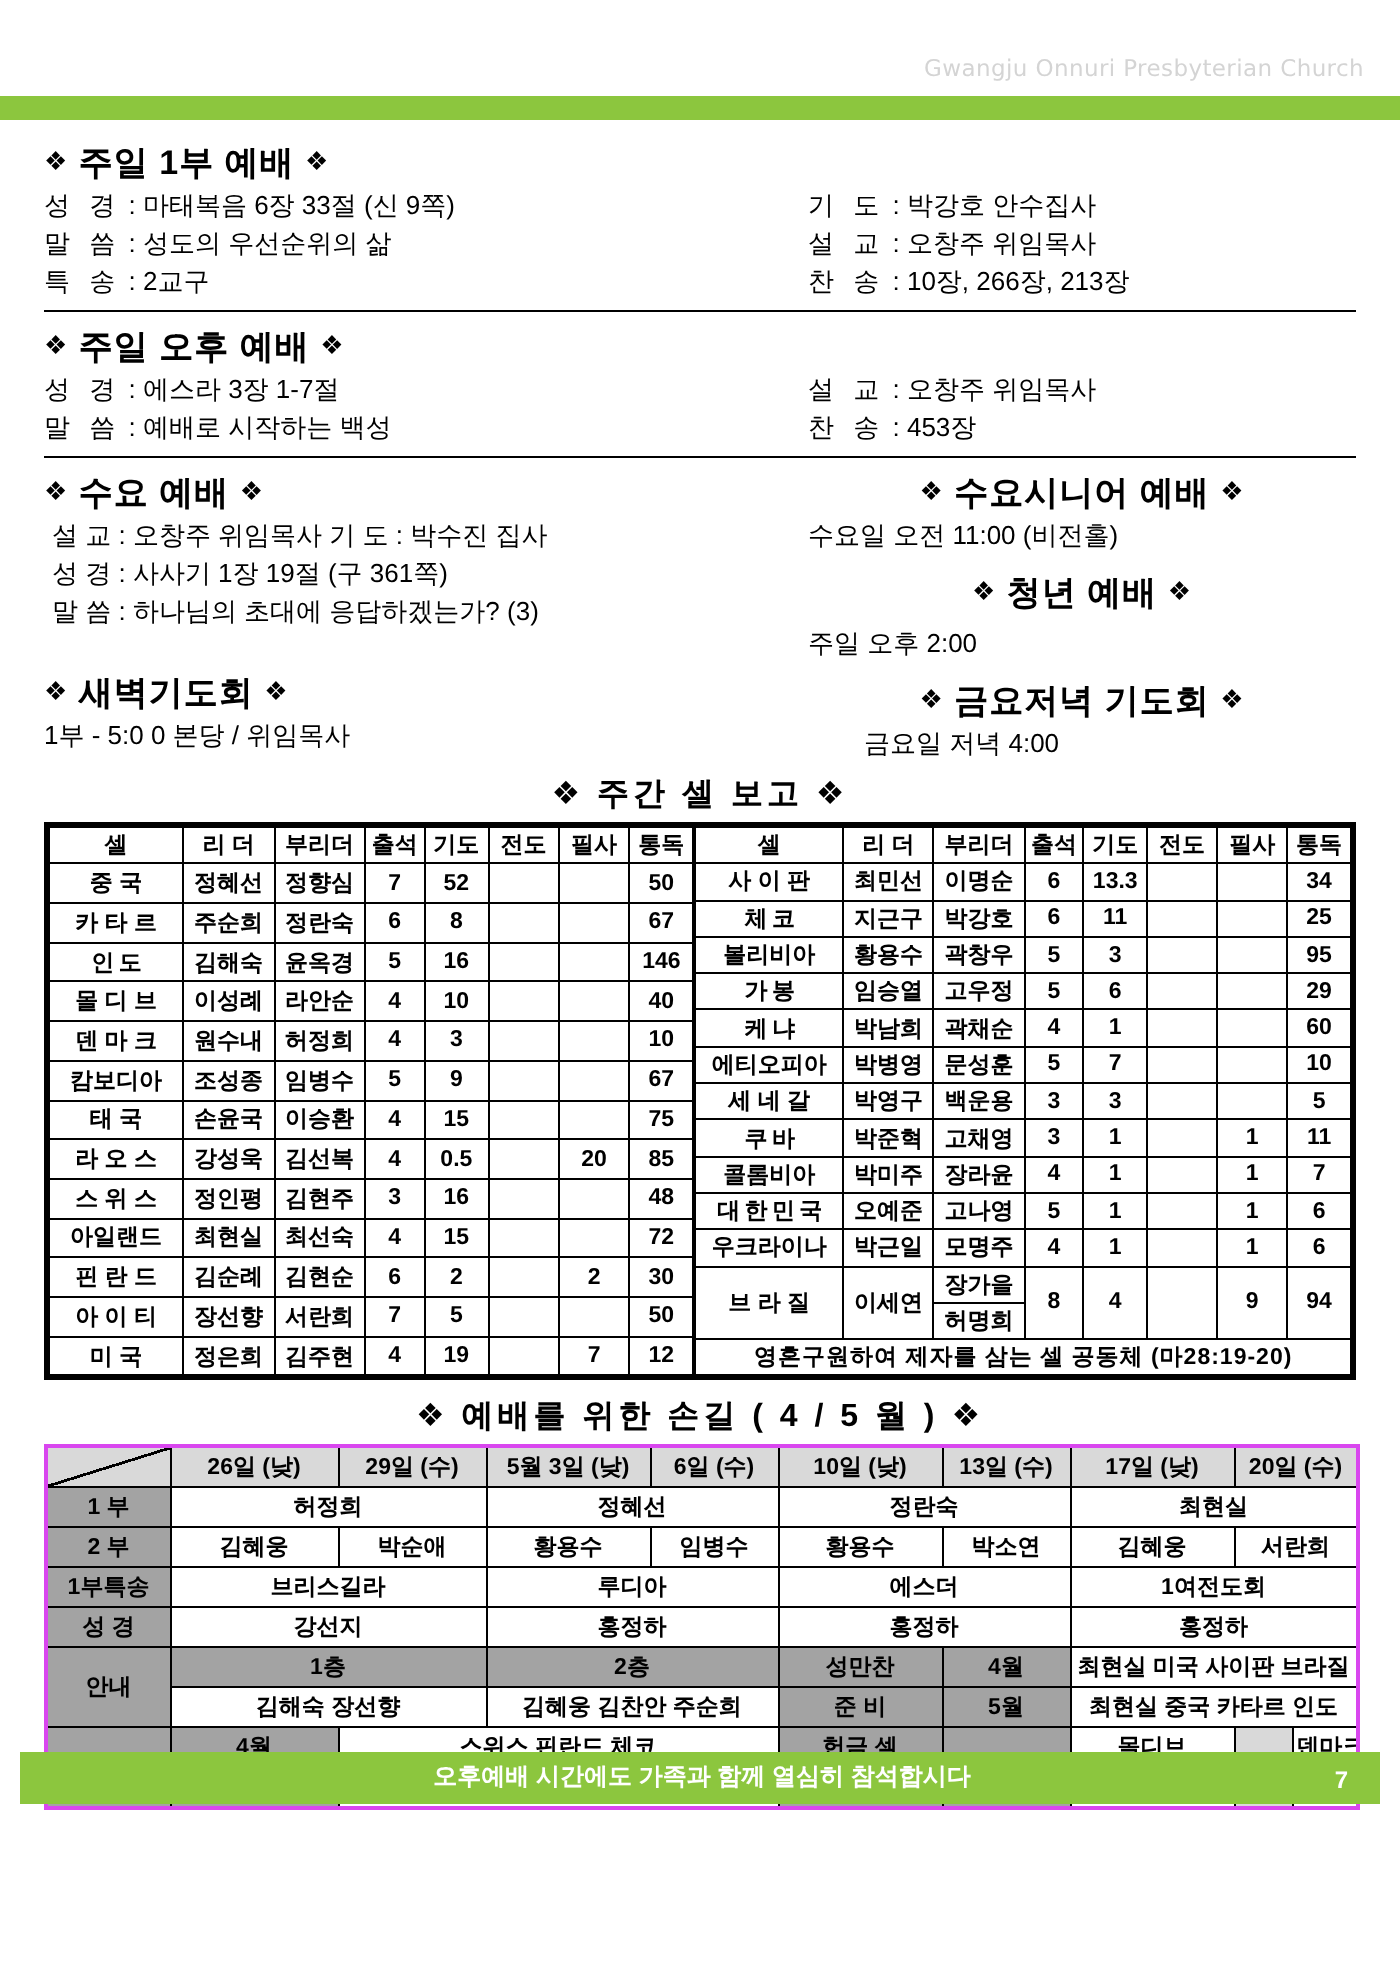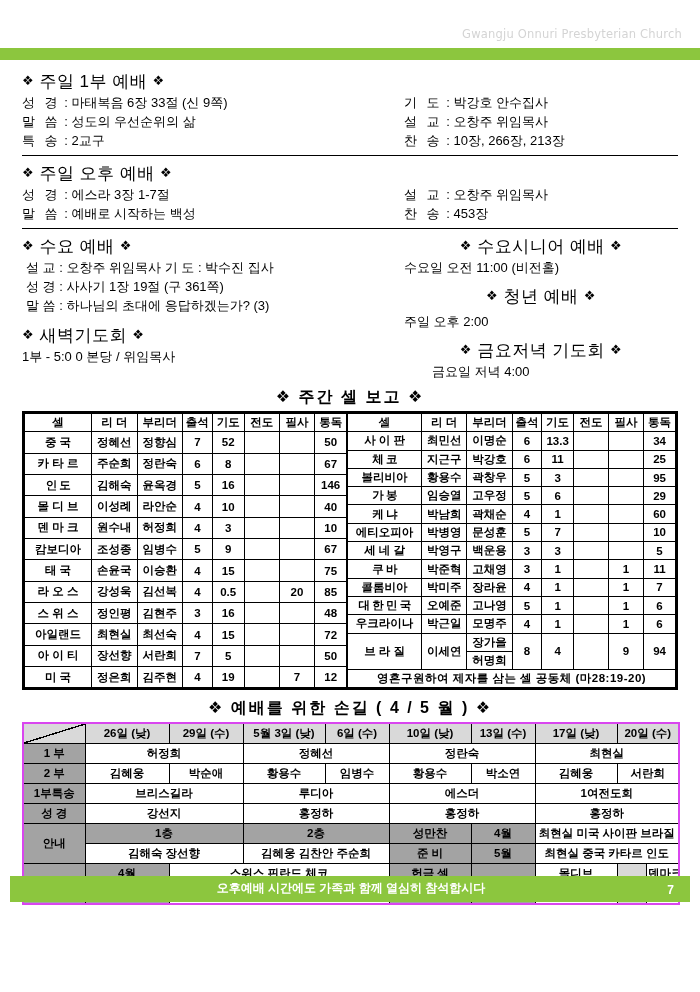--- a/index.html
+++ b/index.html
@@ -23,21 +23,21 @@
     font-family: "DejaVu Sans", sans-serif;
   }
   .green-bar-top {
     position: absolute; left: 0; right: 0; top: 48px;
     height: 12px; background: #8cc63e;
   }
 
   
   .content { padding: 0 22px; }
   .svc-title {
-    font-size: 17px; font-weight: normal; letter-spacing: .5px;
+    font-size: 17px; font-weight: bold; letter-spacing: .5px;
     margin: 0; padding: 0; white-space: nowrap;
   }
   .svc-title .dia { color:#000; font-size: 13px; vertical-align: 2px; }
   .line { font-size: 13px; line-height: 19px; white-space: nowrap; }
   .lbl { letter-spacing: 3px; }
   .sep-line { border-top: 1.6px solid #000; margin: 5px 0 6px 0; }
 
   .two-col { display: flex; }
   .col-l { width: 382px; }
   .col-r { flex: 1; }
@@ -150,21 +150,21 @@
         <div>
           <div class="svc-title">
             <span class="dia">❖</span>
             <span>수요 예배</span>
             <span class="dia">❖</span>
           </div>
           <div class="line" style="padding-left:4px">설   교 : 오창주 위임목사   기   도 : 박수진 집사</div>
           <div class="line" style="padding-left:4px">성   경 : 사사기 1장 19절 (구 361쪽)</div>
           <div class="line" style="padding-left:4px">말    씀 : 하나님의 초대에 응답하겠는가? (3)</div>
         </div>
-        <div style="margin-top:9px">
+        <div style="margin-top:20px">
           <div class="svc-title">
             <span class="dia">❖</span>
             <span>새벽기도회</span>
             <span class="dia">❖</span>
           </div>
           <div class="line">1부 - 5:0 0    본당 / 위임목사</div>
         </div>
       </div>
 
       <div class="col-r">
@@ -324,20 +324,30 @@
                 <td>아일랜드</td>
                 <td>최현실</td>
                 <td>최선숙</td>
                 <td>4</td>
                 <td>15</td>
                 <td></td>
                 <td></td>
                 <td>72</td>
               </tr>
               <tr>
+                <td>핀 란 드</td>
+                <td>김순례</td>
+                <td>김현순</td>
+                <td>6</td>
+                <td>2</td>
+                <td></td>
+                <td>2</td>
+                <td>30</td>
+              </tr>
+              <tr>
                 <td>아 이 티</td>
                 <td>장선향</td>
                 <td>서란희</td>
                 <td>7</td>
                 <td>5</td>
                 <td></td>
                 <td></td>
                 <td>50</td>
               </tr>
               <tr>

